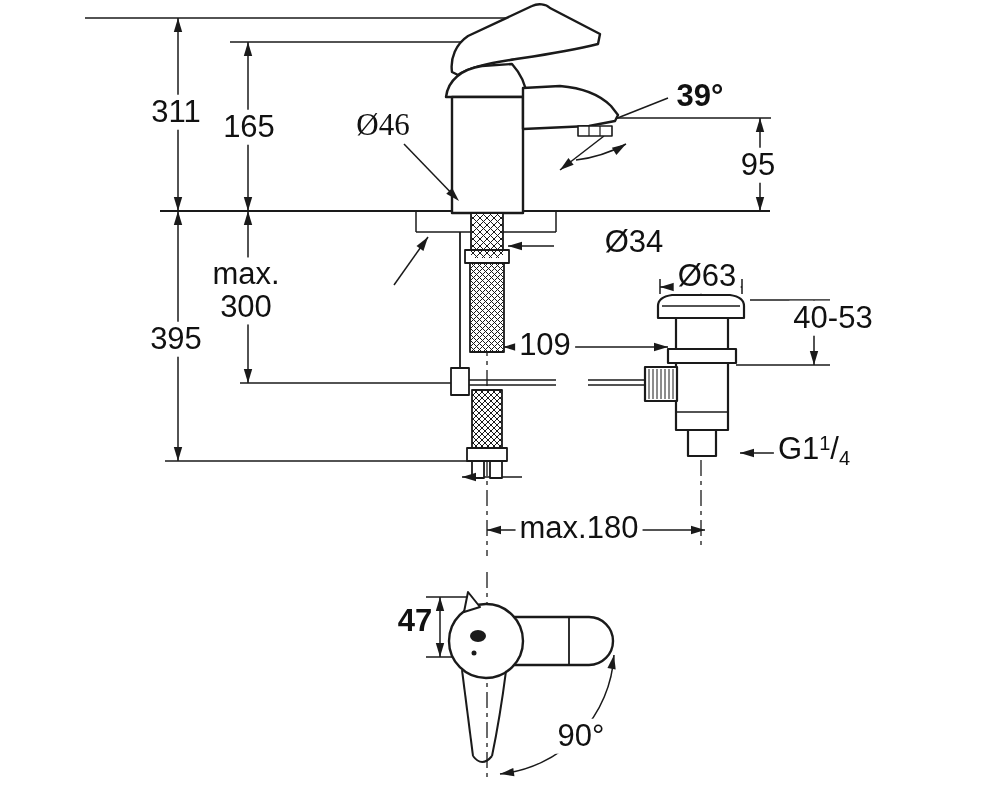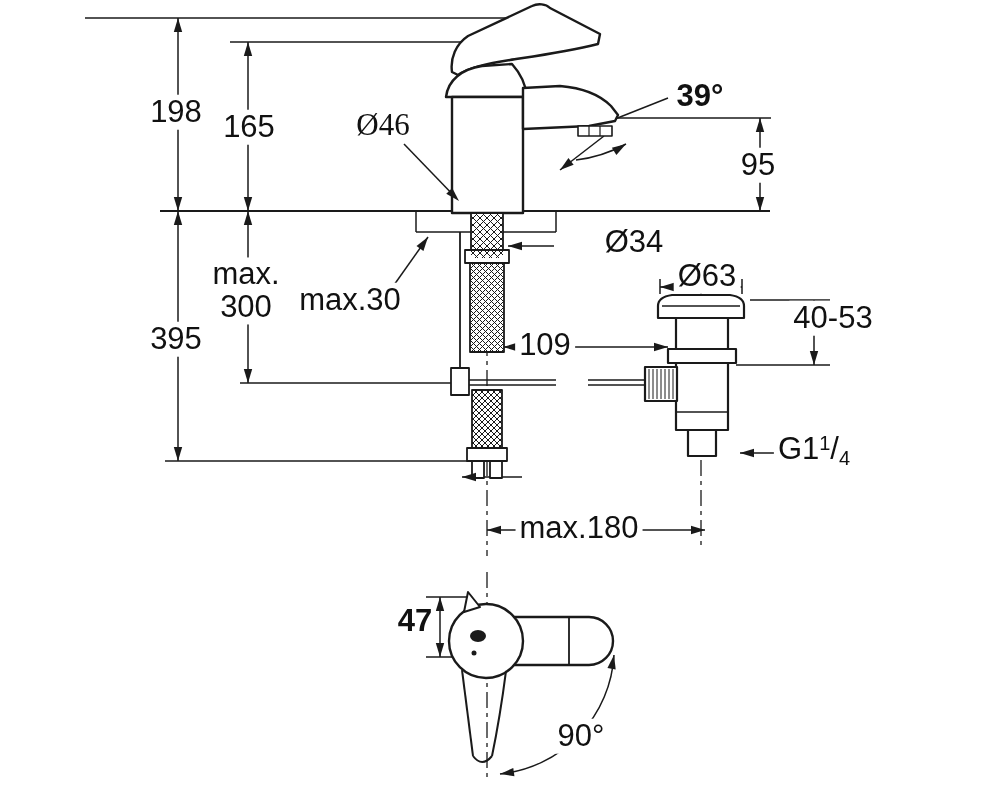--- a/index.html
+++ b/index.html
@@ -257,26 +257,25 @@
         <polygon points="508,246 522,241.8 522,250.2" fill="#1a1a1a"></polygon>
         <polygon points="459,201 446.2535556521517,193.84680795118666 452.2960099749964,188.0116776393311" fill="#1a1a1a"></polygon>
         <polygon points="428,237 423.41036847709915,250.87714965272028 416.5294913050716,246.0591075873715" fill="#1a1a1a"></polygon>
         <polygon points="560,170 568.4463723541263,158.07109418029256 573.6179287468618,164.690384510589" fill="#1a1a1a"></polygon>
         <polygon points="626,144 616.3529875635895,154.98067170312186 611.9016657440307,147.85706769540786" fill="#1a1a1a"></polygon>
         <polygon points="614,655 615.7051180753142,669.516630888372 607.4327329500118,668.0579861959698" fill="#1a1a1a"></polygon>
         <polygon points="500,774 513.2792259383498,767.8924506978445 514.4482799864143,776.2107024752737" fill="#1a1a1a"></polygon>
       </g>
   </svg>
 
-  <div class="dim-label" style="left:176px;top:112px;">198</div>
+  <div class="dim-label" style="left:176px;top:112px;">311</div>
   <div class="dim-label" style="left:249px;top:127px;">165</div>
   <div class="dim-label" style="left:176px;top:339px;">395</div>
   <div class="dim-label" style="left:246px;top:291px;">max.
 300</div>
-  <div class="dim-label" style="left:350px;top:300px;">max.30</div>
   <div class="dim-label" style="left:383px;top:125px;font-family:Liberation Serif, serif;">Ø46</div>
   <div class="dim-label" style="left:700px;top:96px;font-weight:bold;">39°</div>
   <div class="dim-label" style="left:758px;top:165px;">95</div>
   <div class="dim-label" style="left:586px;top:242px;margin-left:48px;">Ø34</div>
   <div class="dim-label" style="left:707px;top:276px;">Ø63</div>
   <div class="dim-label" style="left:539px;top:345px;margin-left:6px;">109</div>
   <div class="dim-label" style="left:833px;top:318px;">40-53</div>
 
   <div class="dim-label" style="left:814px;top:434px;">
     <span>G1</span><span class="frac-num">1</span><span>/</span><span class="frac-den">4</span>

